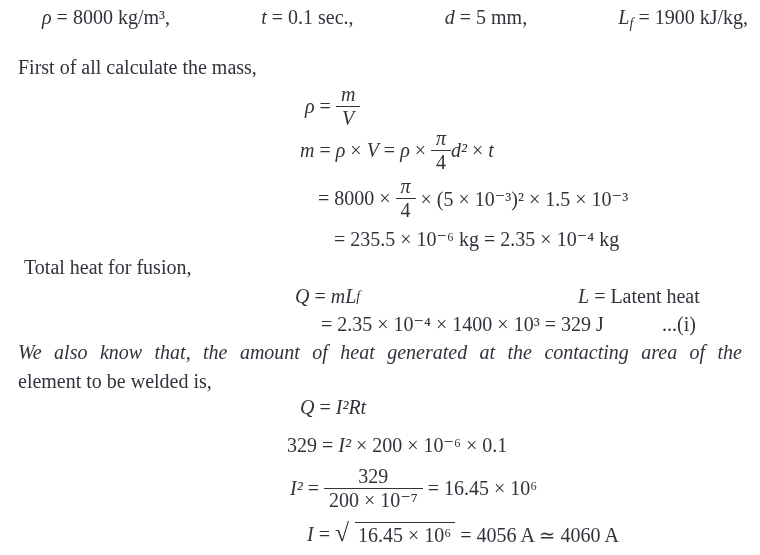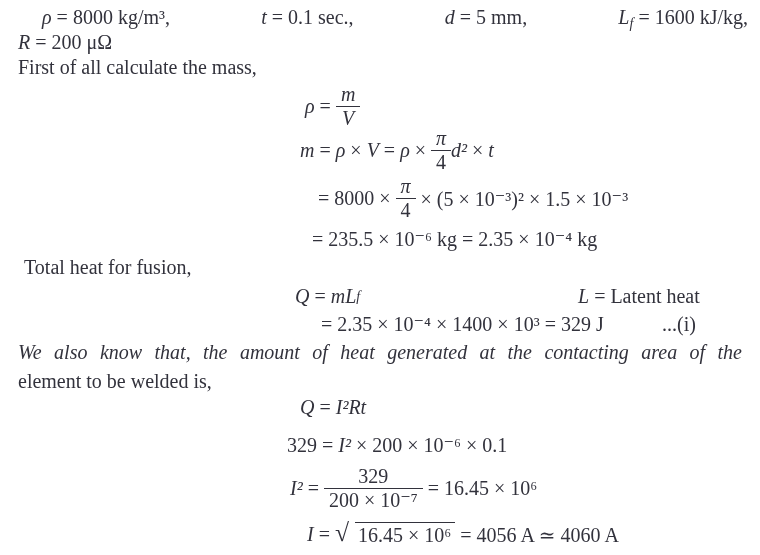--- a/index.html
+++ b/index.html
@@ -28,44 +28,43 @@
   #l-givens > span{white-space:pre;}
   #l-resistance{left:18px;top:31px;}
   #l-first{left:18px;top:56px;}
   #l-totalheat{left:24px;top:256px;}
   #l-wealso1{left:18px;top:341px;width:724px;white-space:normal;text-align:justify;text-align-last:justify;font-style:italic;}
   #l-wealso2{left:18px;top:370px;}
   
   #e-rho{left:305px;top:84px;}
   #e-mass1{left:300px;top:128px;}
   #e-mass2{left:318px;top:176px;}
-  #e-mass3{left:312px;top:227px;}
+  #e-mass3{left:334px;top:227px;}
   #e-qfusion{left:295px;top:285px;}
   #e-latent{left:578px;top:285px;}
   #e-qcalc{left:321px;top:312px;}
   #e-eqi{left:662px;top:313px;}
   #e-qirt{left:300px;top:396px;}
   #e-329{left:287px;top:433px;}
   #e-fromeq{left:545px;top:434px;}
   #e-isq{left:290px;top:466px;}
   #e-ifinal{left:307px;top:522px;}
 </style>
 </head>
 <body>
 
 <div id="page">
 
   <div id="l-givens" class="line">
     <span><span class="it">ρ</span><span> = 8000 kg/m³,</span></span>
     <span><span class="it">t</span><span> = 0.1 sec.,</span></span>
     <span><span class="it">d</span><span> = 5 mm,</span></span>
-    <span><span class="it">L</span><span class="msub">f</span><span> = 1600 kJ/kg,</span></span>
+    <span><span class="it">L</span><span class="msub">f</span><span> = 1900 kJ/kg,</span></span>
   </div>
 
-  <div id="l-resistance" class="line"><span class="it">R</span><span> = 200 μΩ</span></div>
 
   <div id="l-first" class="line">First of all calculate the mass,</div>
 
   <div id="e-rho" class="eq-line"><span class="it">ρ</span><span> = </span><span class="frac"><span class="num it">m</span><span class="den it">V</span></span></div>
 
   <div id="e-mass1" class="eq-line"><span class="it">m</span><span> = </span><span class="it">ρ</span><span> × </span><span class="it">V</span><span> = </span><span class="it">ρ</span><span> × </span><span class="frac"><span class="num it">π</span><span class="den">4</span></span><span class="it">d²</span><span> × </span><span class="it">t</span></div>
 
   <div id="e-mass2" class="eq-line"><span>= 8000 × </span><span class="frac"><span class="num it">π</span><span class="den">4</span></span><span> × (5 × 10⁻³)² × 1.5 × 10⁻³</span></div>
 
   <div id="e-mass3" class="eq-line"><span>= 235.5 × 10⁻⁶ kg = 2.35 × 10⁻⁴ kg</span></div>

